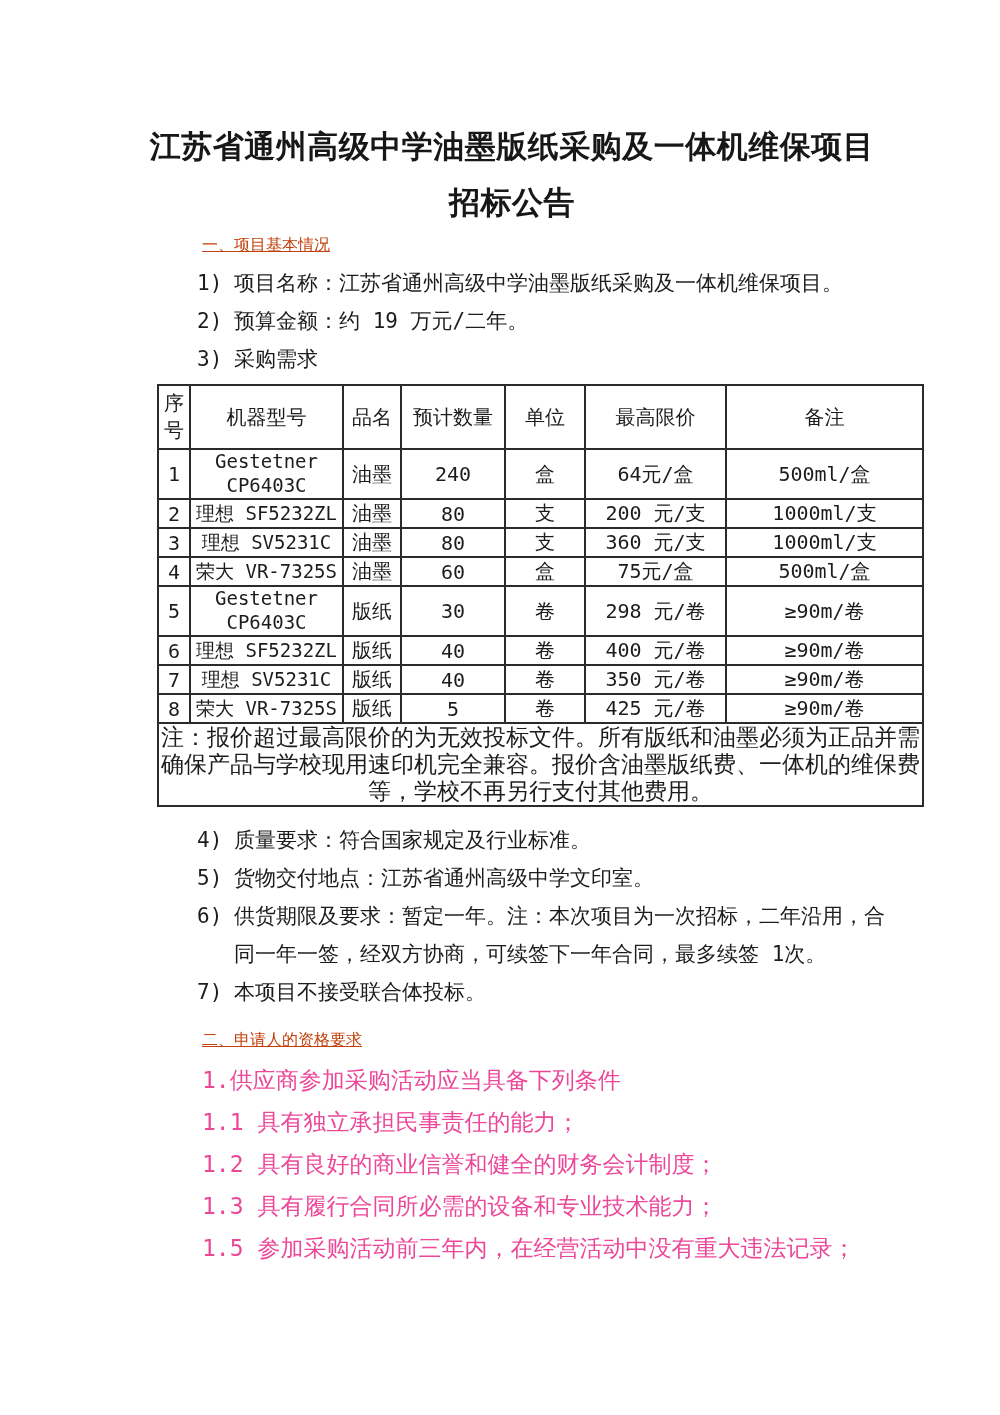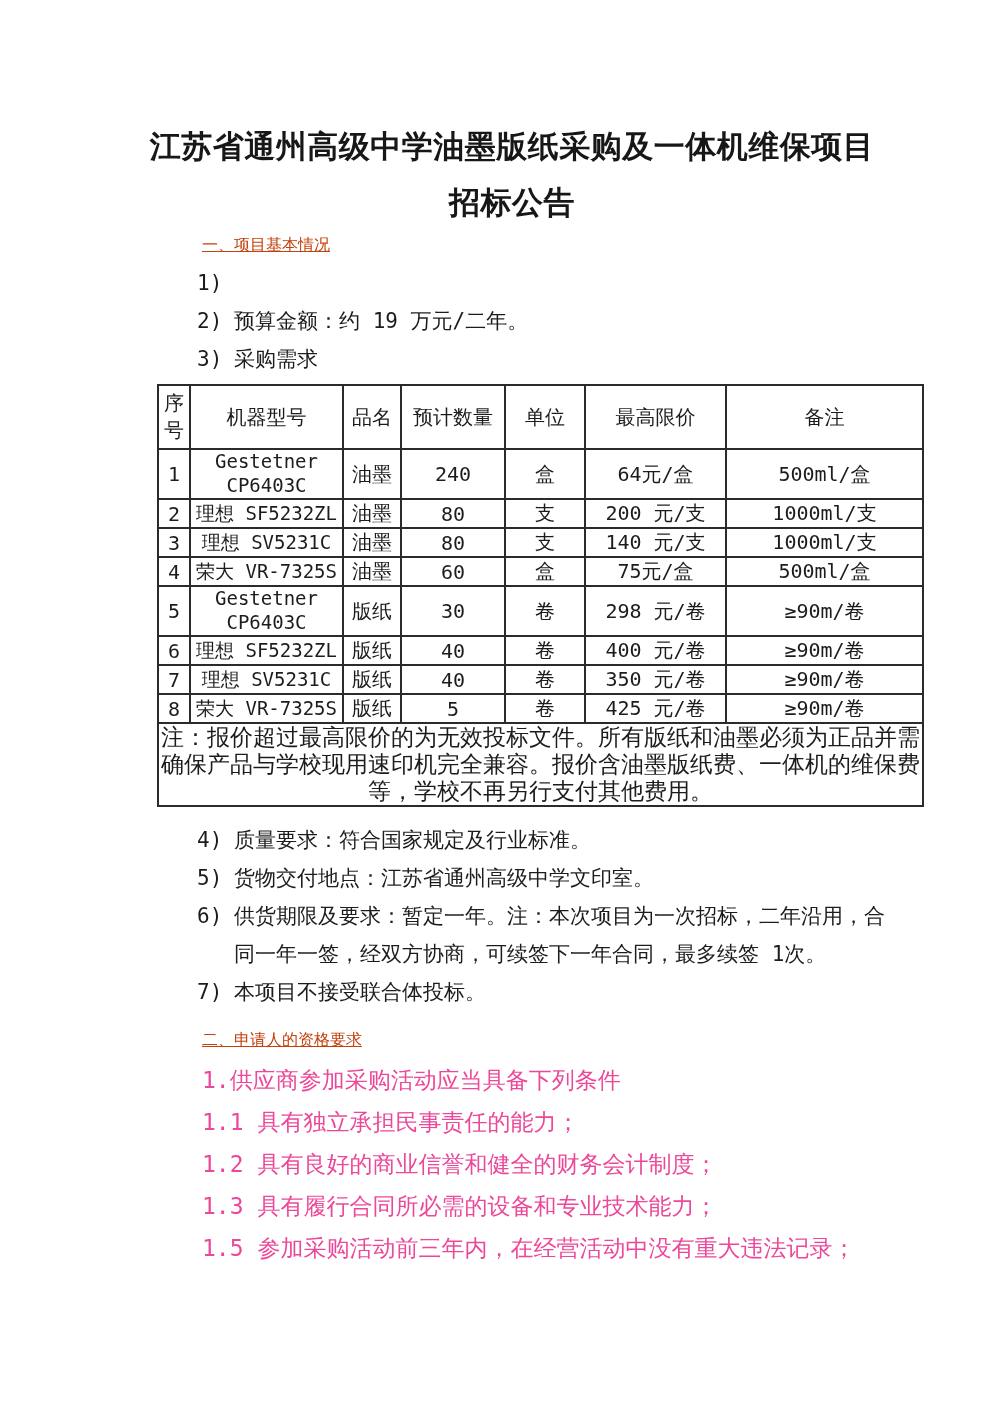--- a/index.html
+++ b/index.html
@@ -95,20 +95,21 @@
 
 <div class="page">
 
   <div class="title-line">江苏省通州高级中学油墨版纸采购及一体机维保项目</div>
   <div class="title-line second">招标公告</div>
 
   <div class="sec-heading first">一、项目基本情况</div>
 
   <div class="num-item">
     <span class="num">1)</span>
+    <span class="txt">项目名称：江苏省通州高级中学油墨版纸采购及一体机维保项目。</span>
   </div>
   <div class="num-item">
     <span class="num">2)</span>
     <span class="txt">预算金额：约 19 万元/二年。</span>
   </div>
   <div class="num-item">
     <span class="num">3)</span>
     <span class="txt">采购需求</span>
   </div>
 
@@ -149,21 +150,21 @@
       <td>支</td>
       <td>200 元/支</td>
       <td>1000ml/支</td>
     </tr>
     <tr class="single">
       <td>3</td>
       <td class="model">理想 SV5231C</td>
       <td>油墨</td>
       <td>80</td>
       <td>支</td>
-      <td>140 元/支</td>
+      <td>360 元/支</td>
       <td>1000ml/支</td>
     </tr>
     <tr class="single">
       <td>4</td>
       <td class="model">荣大 VR-7325S</td>
       <td>油墨</td>
       <td>60</td>
       <td>盒</td>
       <td>75元/盒</td>
       <td>500ml/盒</td>

